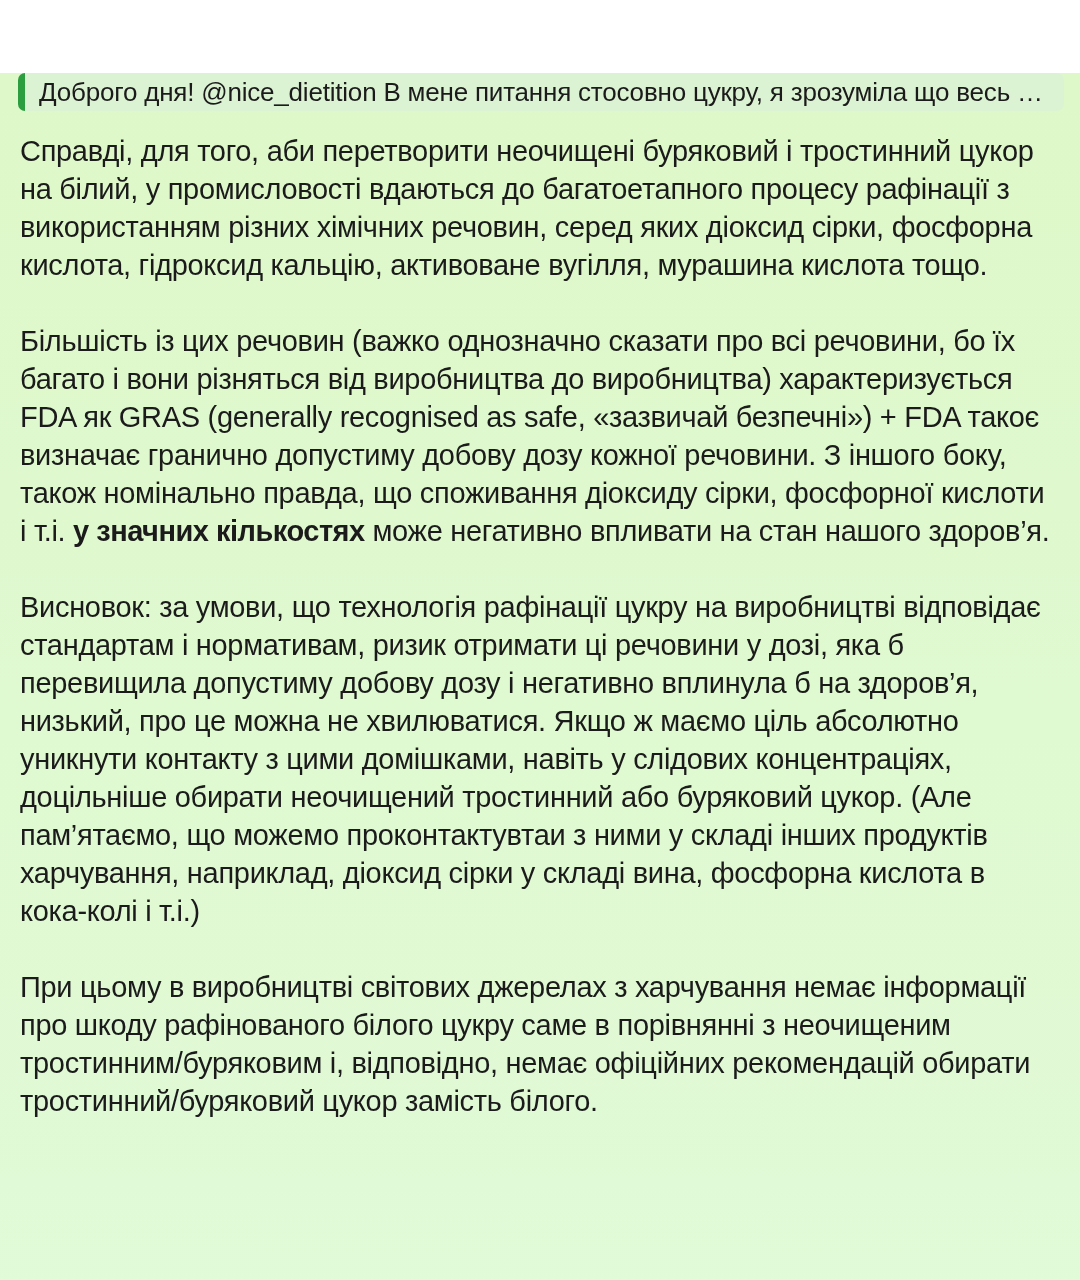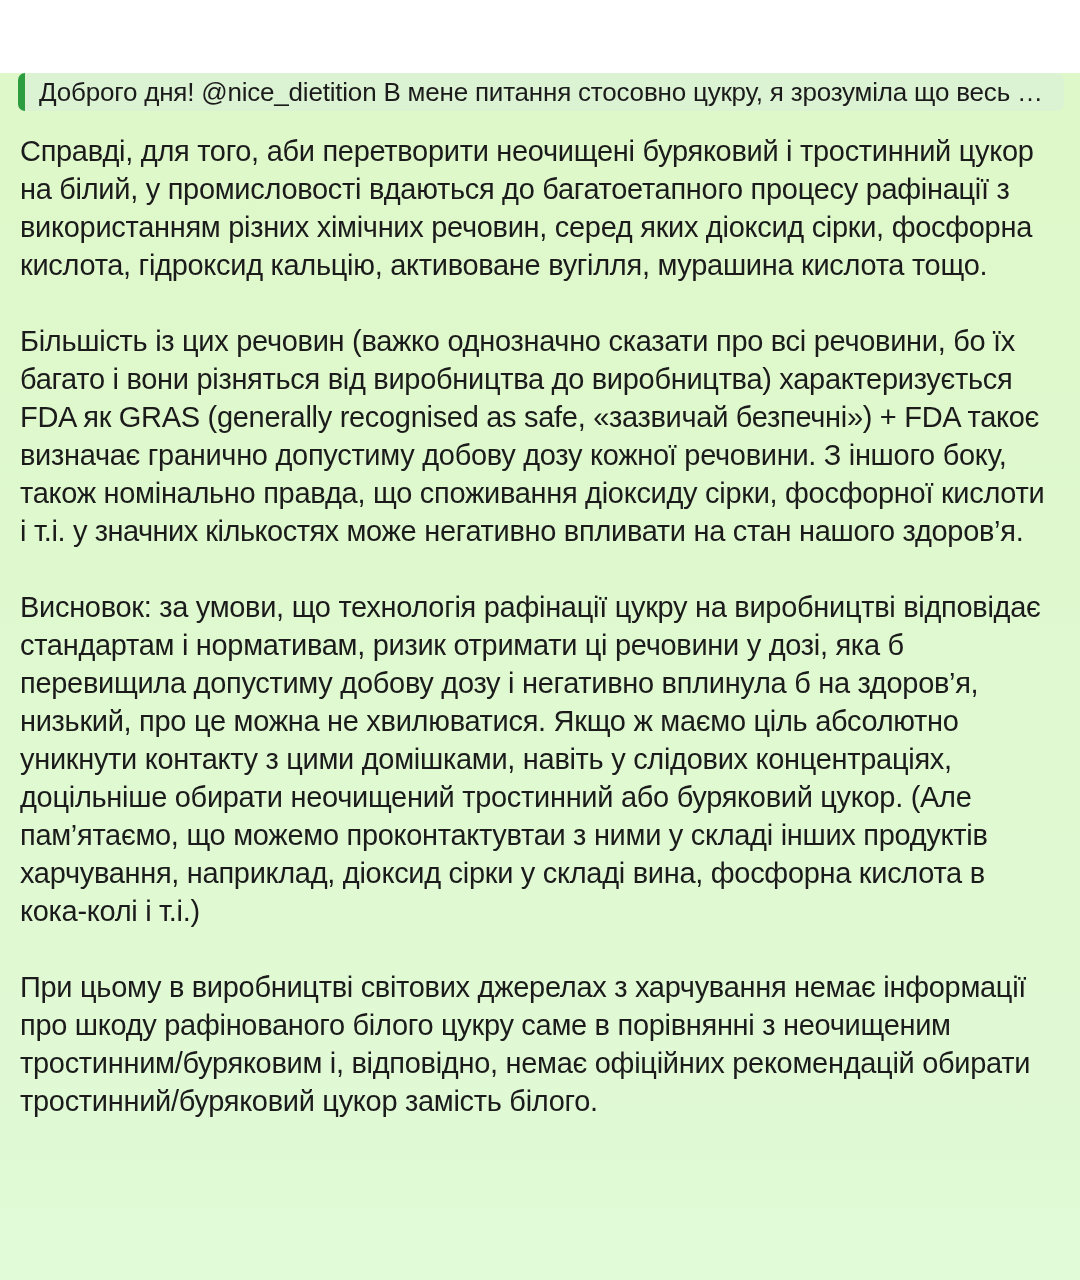--- a/index.html
+++ b/index.html
@@ -52,21 +52,21 @@
     letter-spacing: -0.3px;
     color: var(--text, #1b1b1b);
   }
   .message-text p {
     margin: 0 4px 38px 0;
   }
   .message-text p:last-child {
     margin-bottom: 0;
   }
   .message-text b {
-    font-weight: 400;
+    font-weight: 700;
     letter-spacing: -0.5px;
   }
 </style>
 </head>
 <body>
 
 <div class="bubble">
 
   <div class="reply-quote">
     <div class="reply-quote-bar"></div>

